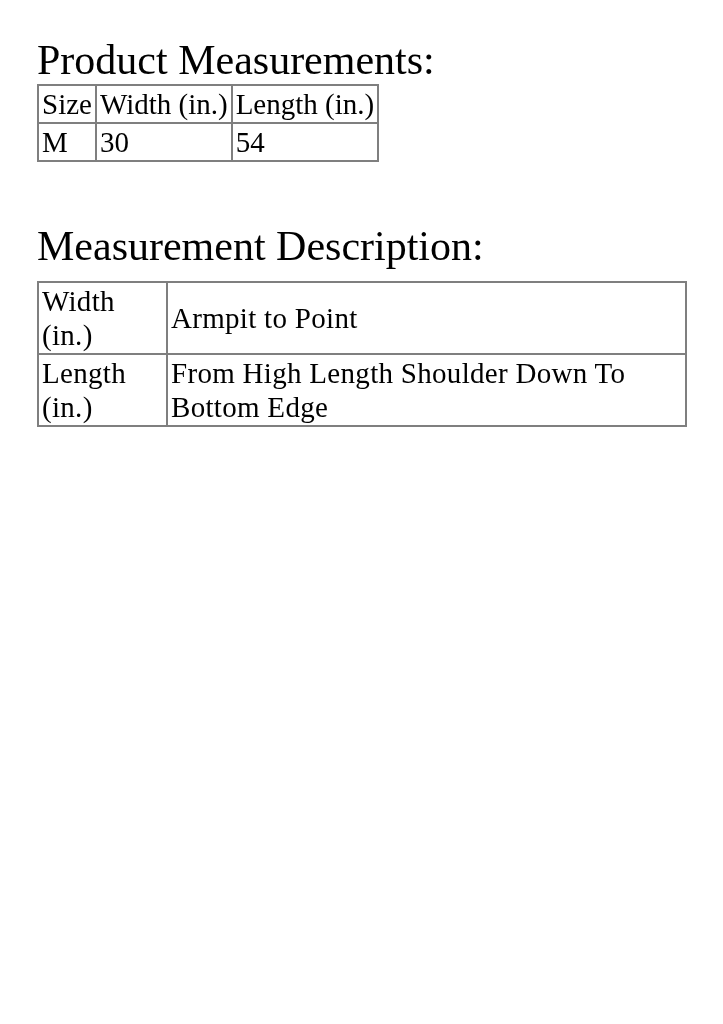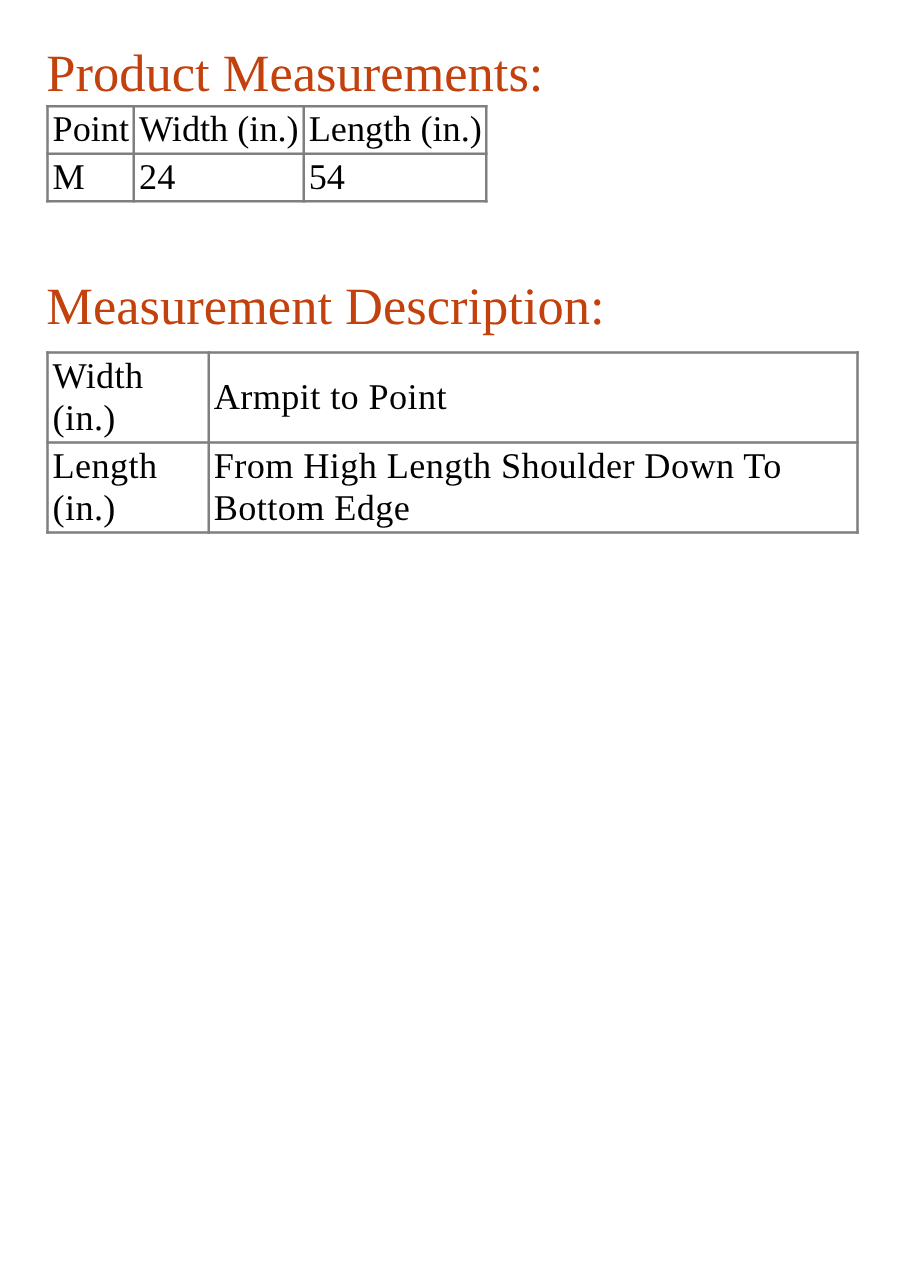--- a/index.html
+++ b/index.html
@@ -18,21 +18,21 @@
     font-family: "Liberation Serif", "DejaVu Serif", serif;
     color: #000000;
   }
   h1.doc-heading {
     font-family: "Liberation Serif", "DejaVu Serif", serif;
     font-size: 42px;
     font-weight: normal;
     line-height: 1.15;
     margin: 0;
     padding: 0;
-    color: #c2410c;
+    color: #000000;
     letter-spacing: 0px;
   }
   h1.doc-heading.second {
     margin-top: 60px;
     margin-bottom: 10px;
   }
   table.meas {
     border-collapse: collapse;
     font-family: "Liberation Serif", "DejaVu Serif", serif;
     font-size: 29px;
@@ -70,27 +70,27 @@
 </head>
 <body>
 
 <div class="page">
 
   <h1 class="doc-heading">Product Measurements:</h1>
 
   <table class="meas t1">
     <tbody>
       <tr>
-        <td>Point</td>
+        <td>Size</td>
         <td>Width (in.)</td>
         <td>Length (in.)</td>
       </tr>
       <tr>
         <td>M</td>
-        <td>24</td>
+        <td>30</td>
         <td>54</td>
       </tr>
     </tbody>
   </table>
 
   <h1 class="doc-heading second">Measurement Description:</h1>
 
   <table class="meas t2">
     <tbody>
       <tr>

